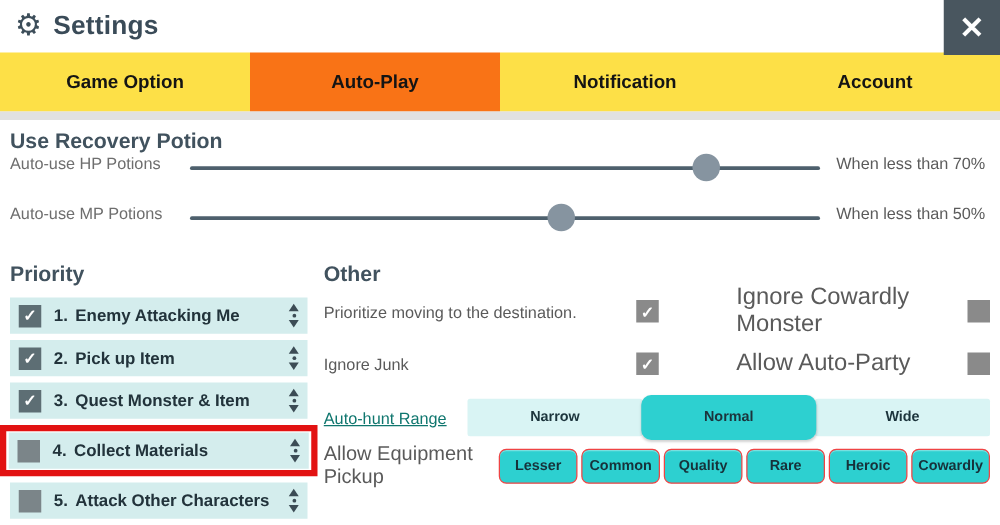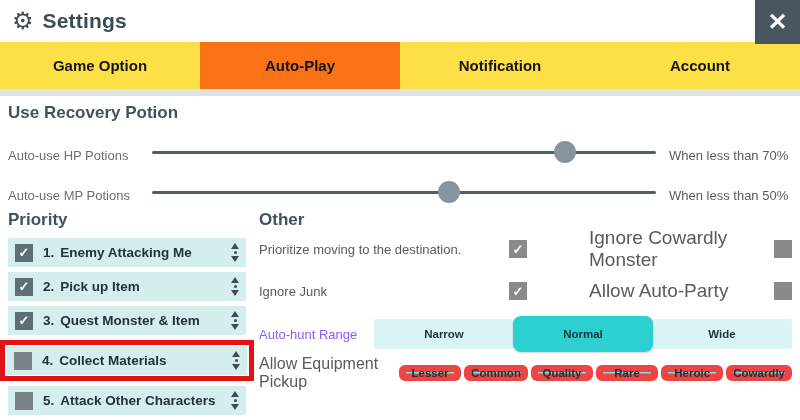--- a/index.html
+++ b/index.html
@@ -27,21 +27,21 @@
   .tab { flex:1; display:flex; align-items:center; justify-content:center;
          font-size:15px; font-weight:bold; color:#141414; background:#fde047; cursor:pointer; }
   .tab.active { background:#f97316; }
   .tab-band { height:7px; background:#e1e1e1; }
 
   
   .content { padding:0 8px; }
   .section-heading { font-size:17px; font-weight:600; color:#41525e; }
   .recovery-heading { margin-top:7px; line-height:20px; }
 
-  .slider-row { display:flex; align-items:flex-end; height:40px; }
+  .slider-row { display:flex; align-items:flex-start; height:40px; }
   .slider-label { width:144px; font-size:13px; color:#6e6e6e; }
   .track-wrap { width:504px; position:relative; height:22px; }
   .track { position:absolute; left:0; right:0; top:10px; height:3px; background:#4e606d; border-radius:2px; cursor:pointer; }
   .handle { position:absolute; top:0; width:22px; height:22px; border-radius:50%; background:#8694a0; cursor:grab; }
   .slider-value { margin-left:13px; font-size:13px; color:#5b5b5b; }
 
   
   .bottom { display:flex; margin-top:2px; }
   .col-left { width:245px; }
   .col-right { flex:1; padding-left:13px; }
@@ -70,32 +70,32 @@
   .cb-row.second { margin-bottom:14px; }
   .cb-label-1 { width:250px; font-size:13px; color:#5a5a5a; }
   .cb-spacer { width:62px; }
   .cb-label-2 { width:185px; font-size:19px; color:#5a5a5a; }
   .g-check { width:18px; height:18px; background:#8a8a8a; display:flex; align-items:center; justify-content:center;
              color:#fff; font-size:13px; font-weight:bold; cursor:pointer; flex:none; }
   .g-check .mark { display:none; }
   .g-check.checked .mark { display:block; }
 
   .range-row { display:flex; align-items:center; height:36px; margin-bottom:3px; }
-  .range-label { width:115px; font-size:13px; color:#8b5cf6; }
+  .range-label { width:115px; font-size:13px; color:#0f766e;text-decoration:underline; }
   .segments { flex:1; display:flex; align-items:center; height:36px; }
   .segment { flex:1; height:30px; display:flex; align-items:center; justify-content:center;
              background:#d9f4f4; font-size:11.5px; font-weight:bold; color:#1c343c; cursor:pointer; border-radius:2px; }
   .segment.selected { height:36px; background:#2dd0d0; border-radius:8px; z-index:1;
                       box-shadow:0 1px 2px rgba(0,0,0,.18); margin:0 -1px; }
 
   .equip-row { display:flex; align-items:center; height:36px; }
   .equip-label { width:140px; font-size:16px; color:#5a5a5a; }
   .equip-buttons { flex:1; display:flex; gap:3px; }
-  .equip-btn { flex:1; height:16px; display:flex; align-items:center; justify-content:center;
-               background:#2dd0d0; border:7px solid #ef4444; border-radius:6px;
+  .equip-btn { flex:1; height:28px; display:flex; align-items:center; justify-content:center;
+               background:#2dd0d0; border:1px solid #ef4444; border-radius:6px;
                box-shadow:inset 0 1px 0 rgba(255,255,255,.35);
                font-size:11.5px; font-weight:bold; color:#17323a; cursor:pointer; white-space:nowrap; }
 </style>
 </head>
 <body>
 
 <div class="titlebar">
   <span class="gear">⚙</span>
   <span class="app-title">Settings</span>
 </div>

